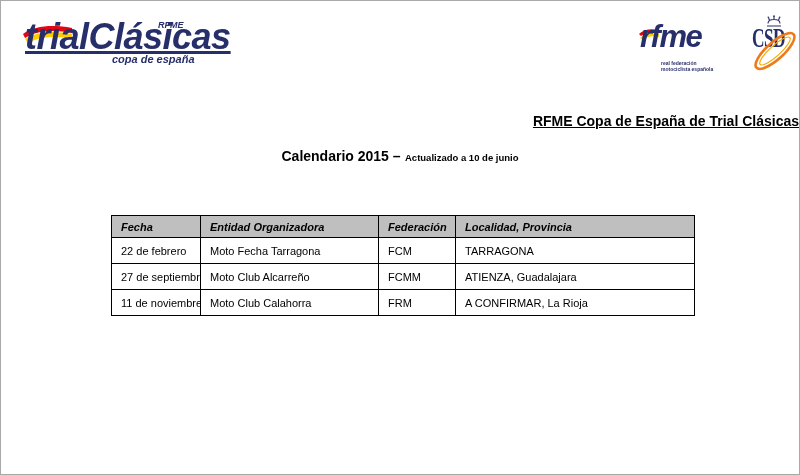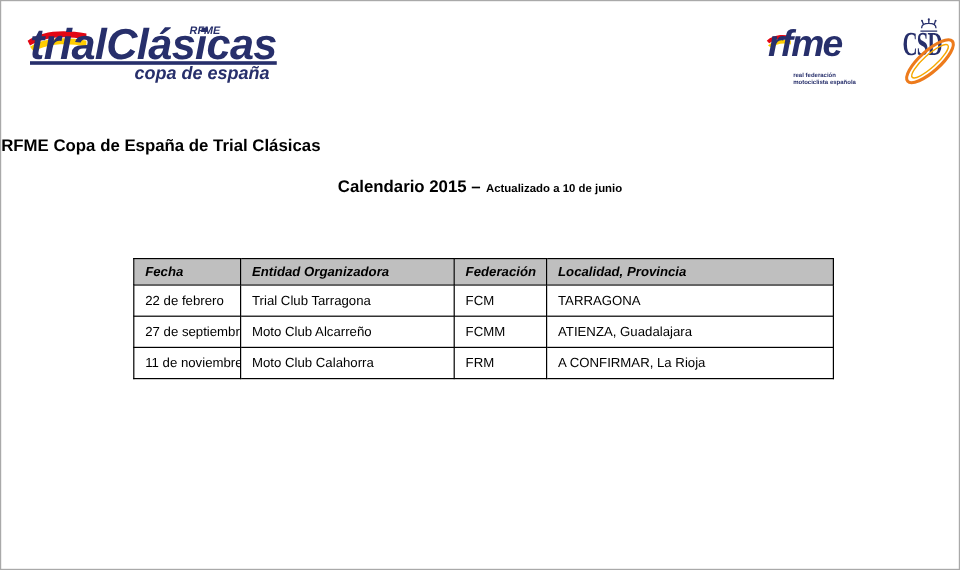--- a/index.html
+++ b/index.html
@@ -14,41 +14,41 @@
   }
 
   
   .logo-trial{position:absolute; left:24px; top:16px; width:175px; height:52px; color:var(--navy);}
   .trial-flag{position:absolute; left:-3px; top:8px; z-index:1;}
   .trial-name{position:absolute; left:0px; top:2px; z-index:2;
     font-style:italic; font-weight:bold; font-size:36px; line-height:1; letter-spacing:-0.5px; white-space:nowrap;text-decoration:underline;}
   .trial-rfme{position:absolute; left:133px; top:4px; z-index:2;
     font-style:italic; font-weight:bold; font-size:9px; line-height:1;}
   .trial-tagline{position:absolute; left:87px; top:37px; z-index:2;
-    font-style:italic; font-weight:bold; font-size:15px; line-height:1; white-space:nowrap;}
+    font-style:italic; font-weight:bold; font-size:11px; line-height:1; white-space:nowrap;}
 
   
   .logo-rfme{position:absolute; left:638px; top:20px; width:82px; height:56px; color:var(--navy);}
   .rfme-flag{position:absolute; left:-1px; top:7px; z-index:1;}
   .rfme-name{position:absolute; left:1px; top:0px; z-index:2;
     font-style:italic; font-weight:bold; font-size:31px; line-height:1; letter-spacing:-1.5px;}
   .rfme-sub{position:absolute; left:22px; top:39px; font-weight:bold; font-size:10px; line-height:12px;
     transform:scale(0.5); transform-origin:left top; white-space:nowrap; text-align:left;}
 
   
   .logo-csd{position:absolute; left:748px; top:12px; width:54px; height:64px;}
   .csd-crown{position:absolute; left:14px; top:2px;}
   .csd-text{position:absolute; left:3px; top:11px; z-index:2; color:var(--navy);
     font-family:"Liberation Serif","DejaVu Serif",serif; font-weight:bold; font-size:28px; line-height:1;
     letter-spacing:-1px; transform:scaleX(0.62); transform-origin:left top;}
   .csd-swoosh{position:absolute; left:-3px; top:8px; z-index:3;}
 
   
-  .title{position:absolute; left:0; top:112px; width:100%; text-align:left;
-    font-size:14px; font-weight:bold;}
+  .title{position:absolute; left:0; top:112px; width:100%; text-align:right;
+    font-size:14px; font-weight:bold;text-decoration:underline;}
   .subtitle{position:absolute; left:0; top:146px; width:100%; text-align:center; font-weight:bold;}
   .sub-main{font-size:14px;}
   .sub-note{font-size:9.5px;}
 
   
   .cal{position:absolute; left:110px; top:214px; width:583px;
     border-collapse:collapse; table-layout:fixed; font-size:11px;padding-left:28px;}
   .cal th,.cal td{border:1px solid #000; overflow:hidden; white-space:nowrap;
     padding:0 4px 0 9px; text-align:left; vertical-align:middle;}
   .cal th{background:var(--header-bg); font-style:italic; font-weight:bold; height:21px;}
@@ -116,21 +116,21 @@
       <tr>
         <th>Fecha</th>
         <th>Entidad Organizadora</th>
         <th>Federación</th>
         <th>Localidad, Provincia</th>
       </tr>
     </thead>
     <tbody>
       <tr>
         <td>22 de febrero</td>
-        <td>Trial Club Tarragona</td>
+        <td>Moto Fecha Tarragona</td>
         <td>FCM</td>
         <td>TARRAGONA</td>
       </tr>
       <tr>
         <td>27 de septiembre</td>
         <td>Moto Club Alcarreño</td>
         <td>FCMM</td>
         <td>ATIENZA, Guadalajara</td>
       </tr>
       <tr>

